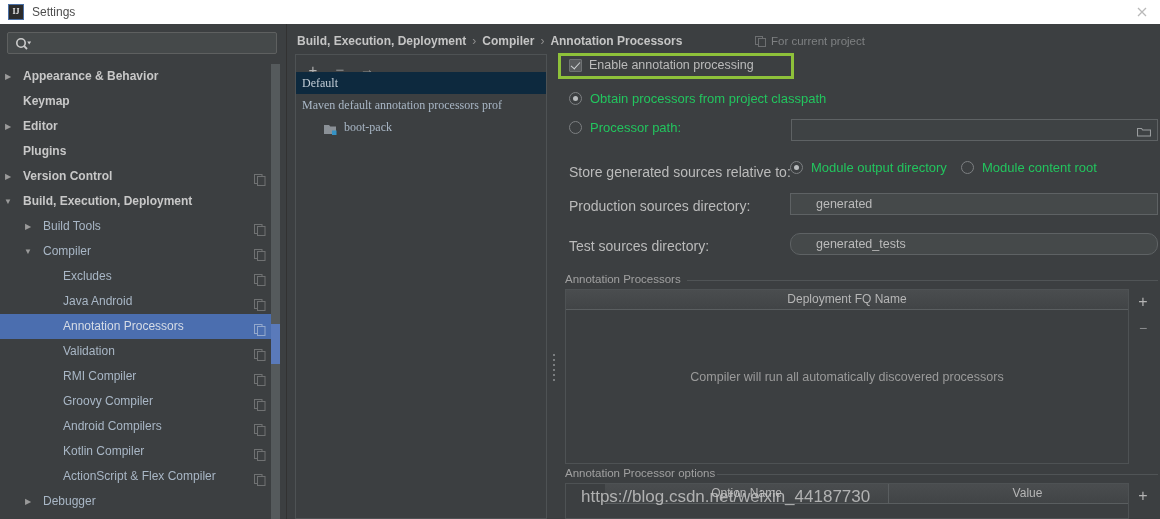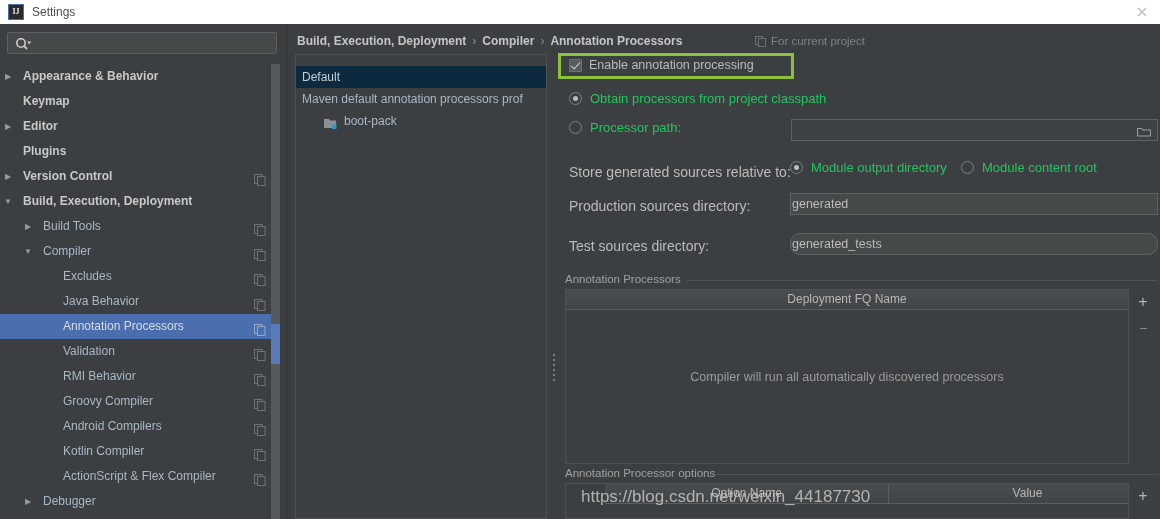--- a/index.html
+++ b/index.html
@@ -112,21 +112,21 @@
     position:absolute;left:0;top:0;width:100%;height:27px;
     border-bottom:1px solid #4e5254;box-sizing:border-box;
   }
   .pbtn{
     position:absolute;top:5px;width:18px;height:18px;
     display:flex;align-items:center;justify-content:center;
     color:#b4b4b4;font-size:15px;line-height:1;
   }
   .pbtn.minus{color:#8d8f90;}
   .pbtn.arrow{color:#8d8f90;font-size:14px;}
-  .plist{position:absolute;left:0;top:11px;width:100%;}
+  .plist{position:absolute;left:0;top:17px;width:100%;font-family:Liberation Serif, serif;}
   .prow{height:22px;line-height:22px;padding-left:6px;white-space:nowrap;
         color:#a9b7c6;font-size:12px;overflow:hidden;}
   .prow.sel{background:#0d293e;color:#c3cdd6;}
   .prow.child{padding-left:28px;position:relative;}
   .folder-ico{position:absolute;left:28px;top:5px;width:14px;height:12px;}
   .prow.child .ptxt{margin-left:20px;}
 
   
   .splitter{
     position:absolute;left:264px;top:0;width:7px;height:495px;
@@ -162,21 +162,21 @@
   }
   .radio.on:after{
     content:"";position:absolute;left:3px;top:3px;width:5px;height:5px;
     border-radius:50%;background:#b9bcbe;
   }
   .lblTxt{font-size:13px;color:#22c55e;white-space:nowrap;}
 
   .inputbox{
     position:absolute;background:#45494a;border:1px solid #5e6264;
     box-sizing:border-box;height:22px;line-height:20px;
-    font-size:12.5px;color:#bbbbbb;padding-left:1px;
+    font-size:12.5px;color:#bbbbbb;padding-left:25px;
     display:flex;align-items:center;
   }
   .inputbox.empty{background:#3e4244;}
   .fold-ico{position:absolute;right:6px;top:4px;width:14px;height:12px;opacity:.8;}
 
   .statictext{position:absolute;font-size:14px;color:#bbbbbb;white-space:nowrap;}
 
   
   .group{position:absolute;}
   .group .gtitle{
@@ -289,42 +289,42 @@
               </svg></span>
           </div>
           <div class="trow">
             <span class="lbl" style="left: 63px;">Excludes</span>
             <span class="copy-ico"><svg width="12" height="12" viewBox="0 0 12 12">
                 <rect x="0.5" y="0.5" width="7.5" height="9" stroke="#9a9a9a" fill="none" stroke-width="1"></rect>
                 <rect x="3.5" y="2.5" width="7.5" height="9" stroke="#9a9a9a" fill="#3c3f41" stroke-width="1"></rect>
               </svg></span>
           </div>
           <div class="trow">
-            <span class="lbl" style="left: 63px;">Java Behavior</span>
+            <span class="lbl" style="left: 63px;">Java Android</span>
             <span class="copy-ico"><svg width="12" height="12" viewBox="0 0 12 12">
                 <rect x="0.5" y="0.5" width="7.5" height="9" stroke="#9a9a9a" fill="none" stroke-width="1"></rect>
                 <rect x="3.5" y="2.5" width="7.5" height="9" stroke="#9a9a9a" fill="#3c3f41" stroke-width="1"></rect>
               </svg></span>
           </div>
           <div class="trow sel">
             <span class="lbl" style="left: 63px;">Annotation Processors</span>
             <span class="copy-ico"><svg width="12" height="12" viewBox="0 0 12 12">
                 <rect x="0.5" y="0.5" width="7.5" height="9" stroke="#cfd8e4" fill="none" stroke-width="1"></rect>
                 <rect x="3.5" y="2.5" width="7.5" height="9" stroke="#cfd8e4" fill="#4b6eaf" stroke-width="1"></rect>
               </svg></span>
           </div>
           <div class="trow">
             <span class="lbl" style="left: 63px;">Validation</span>
             <span class="copy-ico"><svg width="12" height="12" viewBox="0 0 12 12">
                 <rect x="0.5" y="0.5" width="7.5" height="9" stroke="#9a9a9a" fill="none" stroke-width="1"></rect>
                 <rect x="3.5" y="2.5" width="7.5" height="9" stroke="#9a9a9a" fill="#3c3f41" stroke-width="1"></rect>
               </svg></span>
           </div>
           <div class="trow">
-            <span class="lbl" style="left: 63px;">RMI Behavior</span>
+            <span class="lbl" style="left: 63px;">RMI Compiler</span>
             <span class="copy-ico"><svg width="12" height="12" viewBox="0 0 12 12">
                 <rect x="0.5" y="0.5" width="7.5" height="9" stroke="#9a9a9a" fill="none" stroke-width="1"></rect>
                 <rect x="3.5" y="2.5" width="7.5" height="9" stroke="#9a9a9a" fill="#3c3f41" stroke-width="1"></rect>
               </svg></span>
           </div>
           <div class="trow">
             <span class="lbl" style="left: 63px;">Groovy Compiler</span>
             <span class="copy-ico"><svg width="12" height="12" viewBox="0 0 12 12">
                 <rect x="0.5" y="0.5" width="7.5" height="9" stroke="#9a9a9a" fill="none" stroke-width="1"></rect>
                 <rect x="3.5" y="2.5" width="7.5" height="9" stroke="#9a9a9a" fill="#3c3f41" stroke-width="1"></rect>

